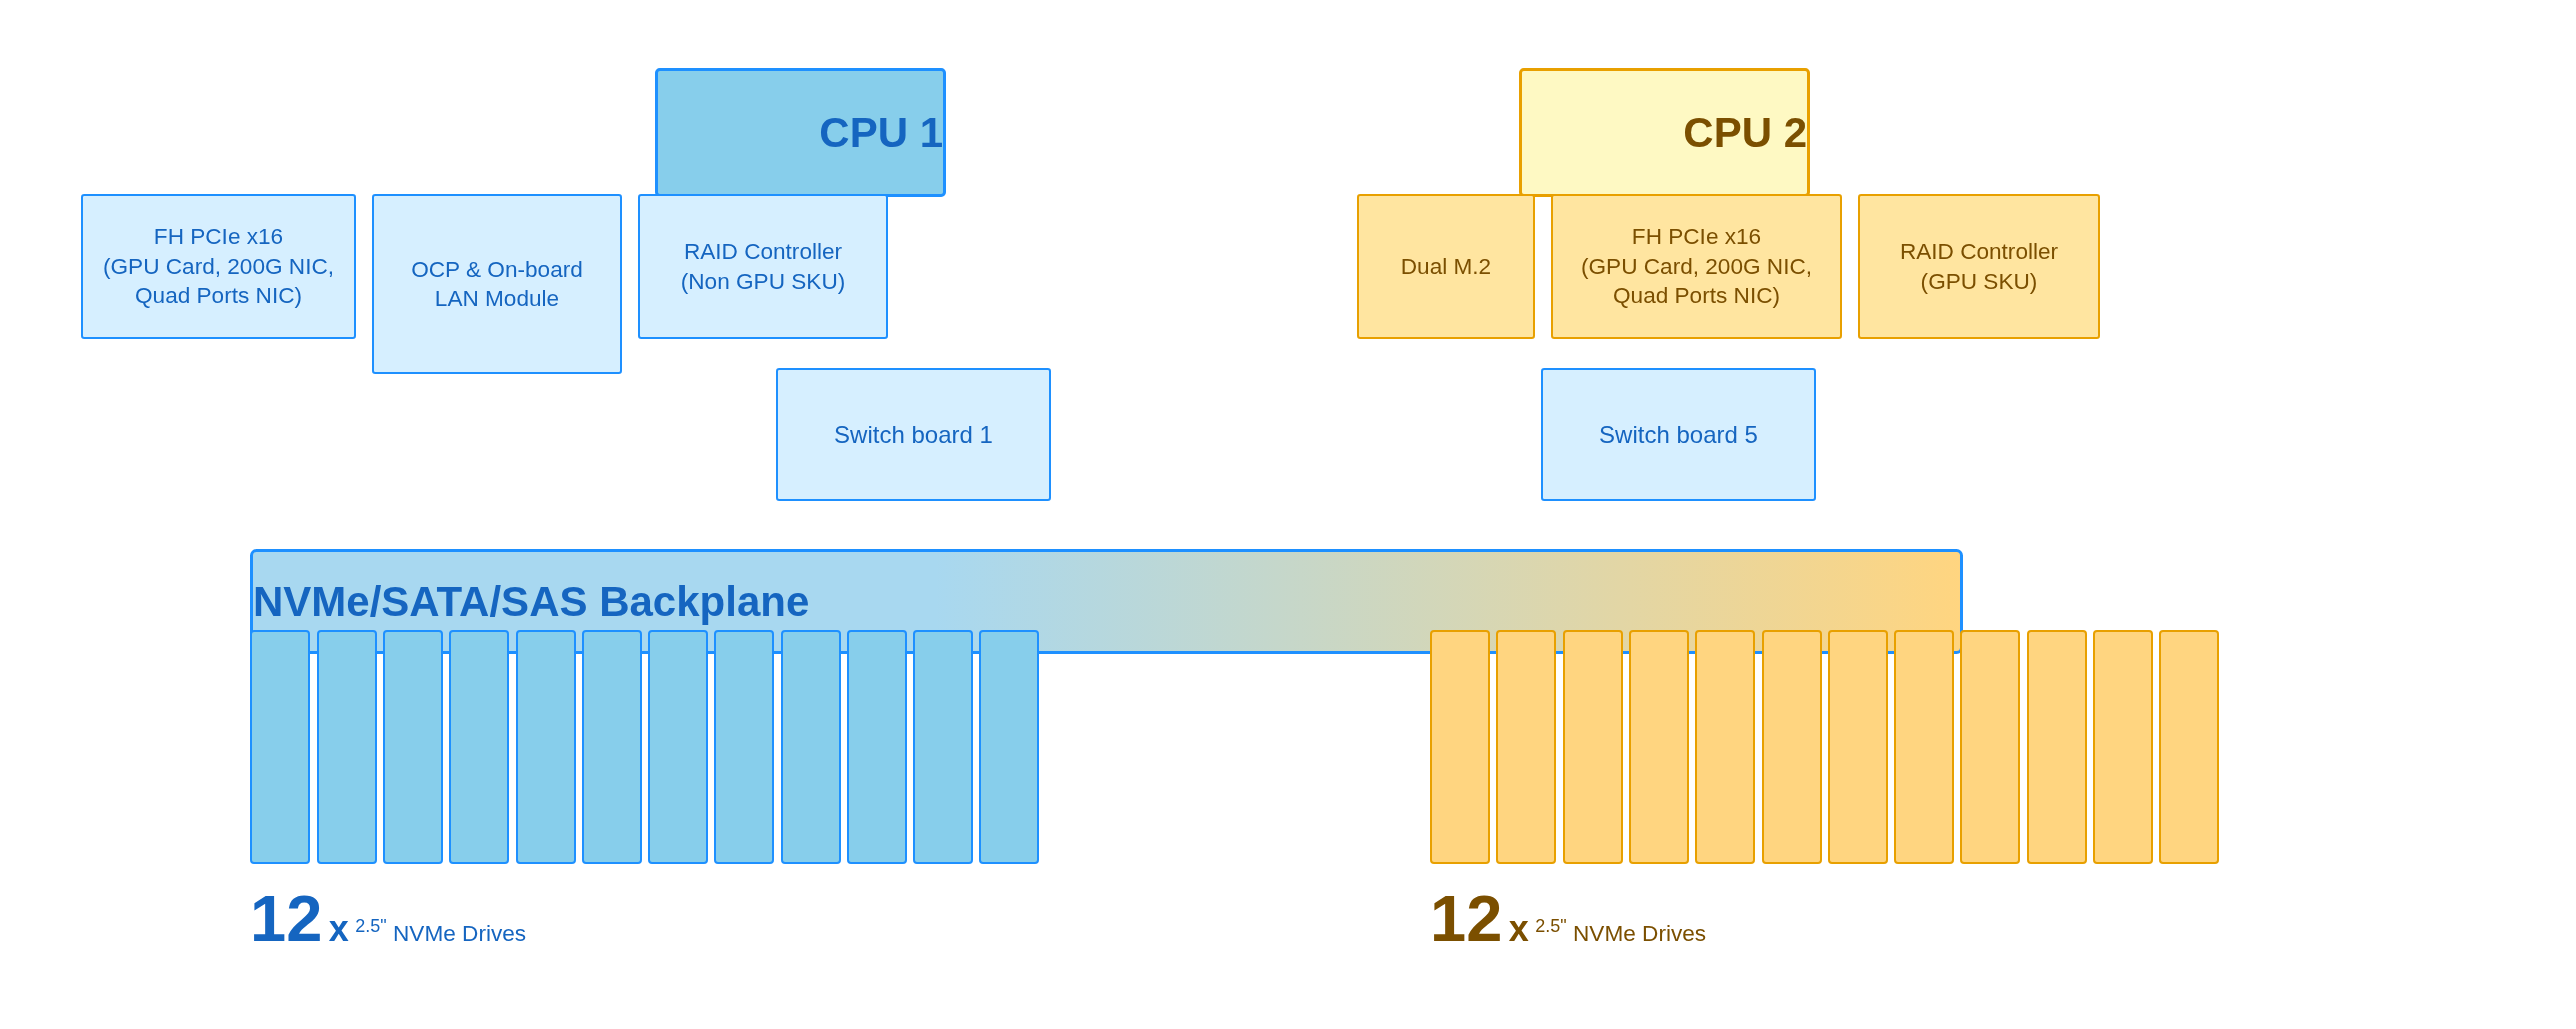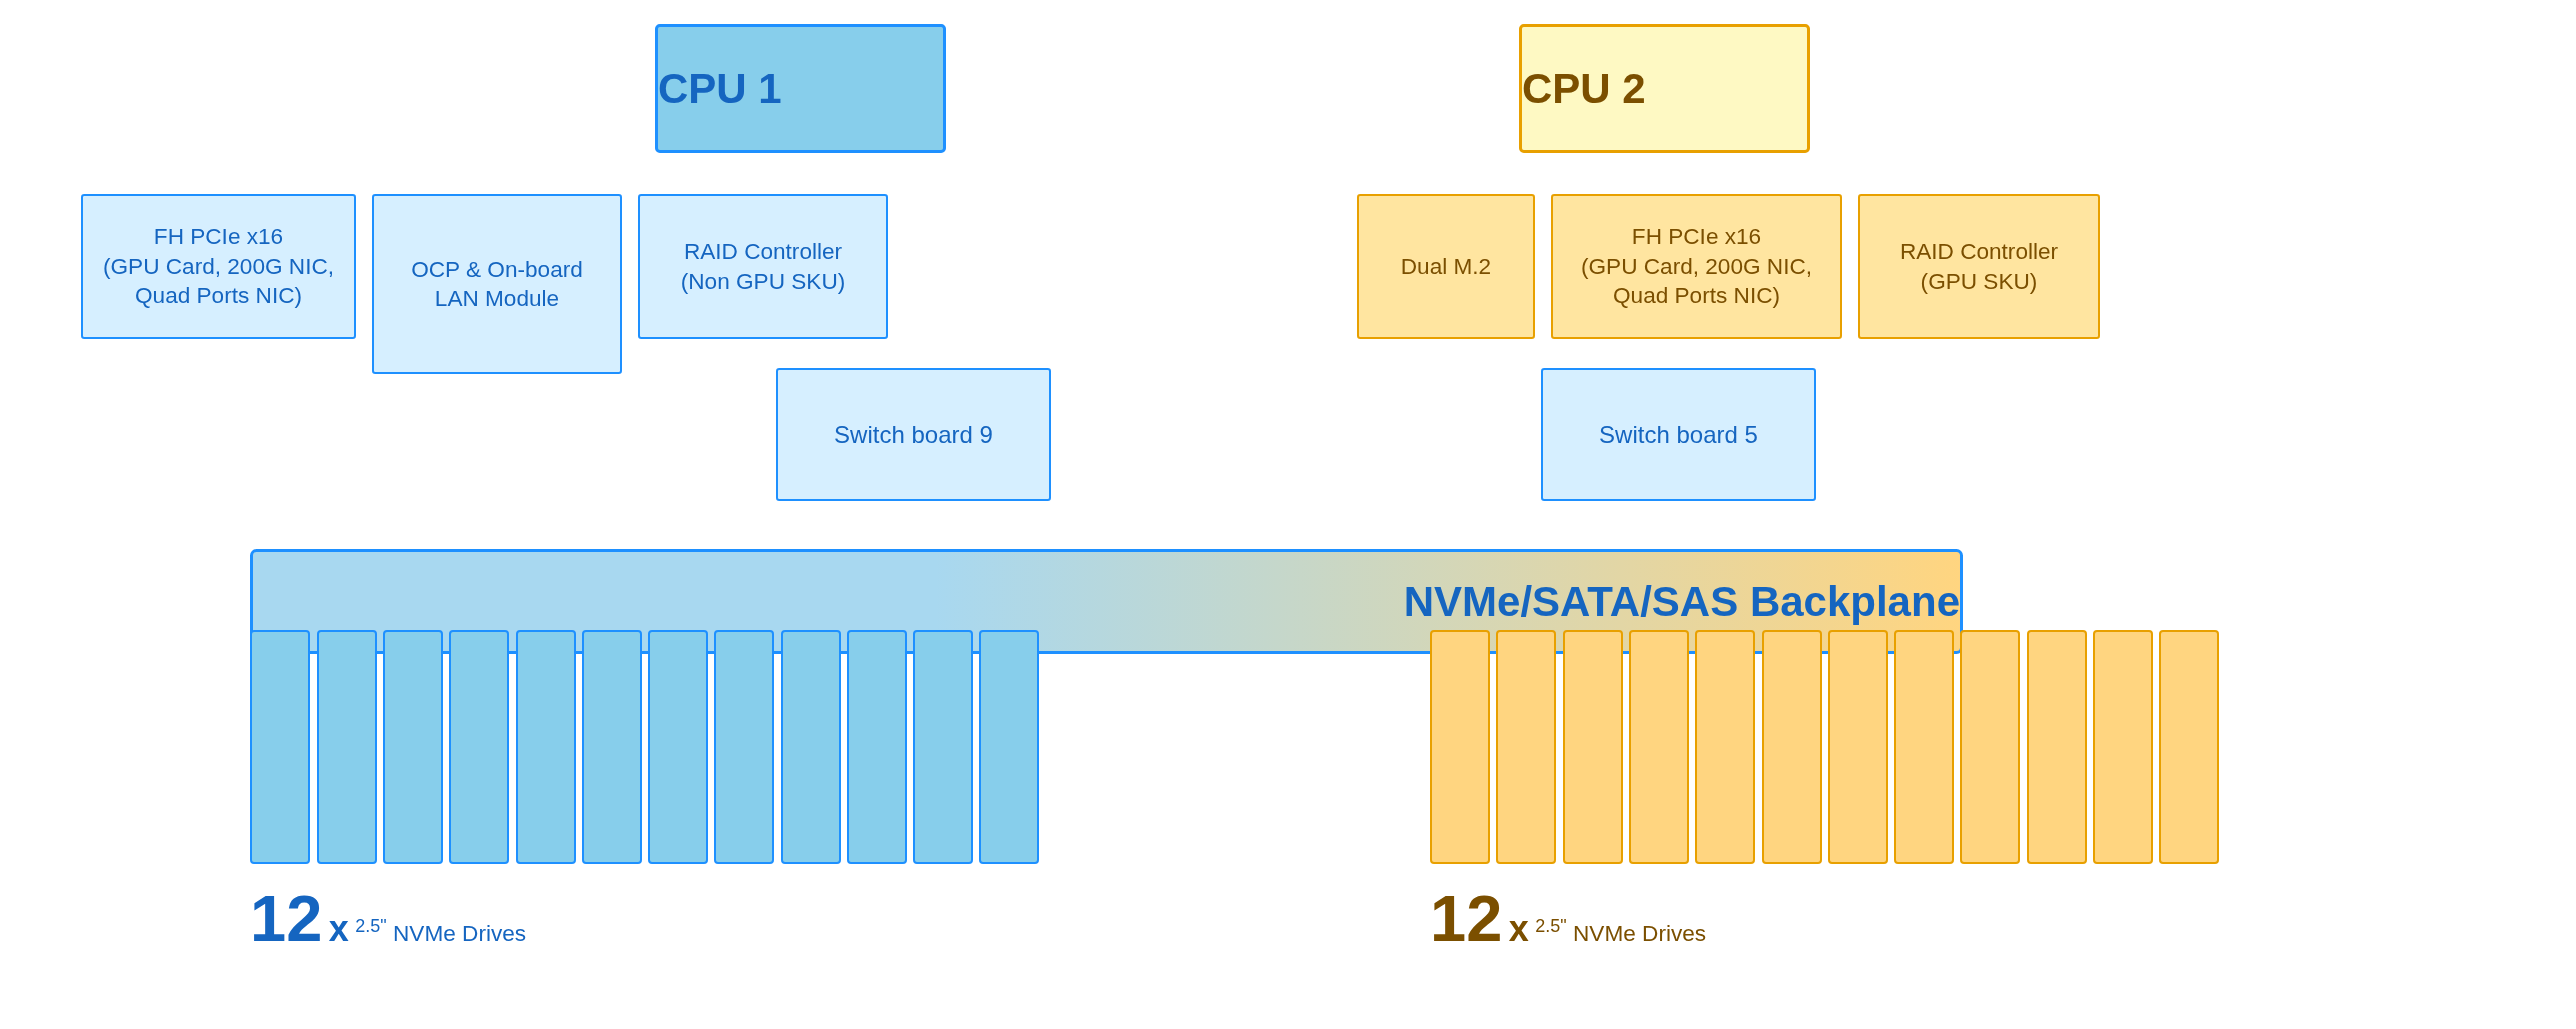--- a/index.html
+++ b/index.html
@@ -17,24 +17,25 @@
       width: 2576px;
       height: 1029px;
     }
 
     
     .cpu-box {
       position: absolute;
       border-radius: 4.8px;
       display: flex;
       align-items: center;
-      justify-content: flex-start;
+      justify-content: flex-end;
       font-size: 42px;
       font-weight: 900;
       text-align: center;
+      margin-top: 44px;
     }
     .cpu1 {
       background: #87CEEB;
       border: 3.2px solid #1E90FF;
       color: #1565C0;
       top: 24px;
       left: 655px;
       width: 291px;
       height: 129px;
     }
@@ -102,39 +103,39 @@
 
   <div class="comp-box orange-box" style="top:194px; left:1551px; width:291px; height:145px;">
     <span>FH PCIe x16<br>(GPU Card, 200G NIC,<br>Quad Ports NIC)</span>
   </div>
 
   <div class="comp-box orange-box" style="top:194px; left:1858px; width:242px; height:145px;">
     <span>RAID Controller<br>(GPU SKU)</span>
   </div>
 
   <div class="comp-box blue-box" style="top:368px; left:776px; width:275px; height:133px; font-size:24px;">
-    <span>Switch board 9</span>
+    <span>Switch board 1</span>
   </div>
 
   <div class="comp-box blue-box" style="top:368px; left:1541px; width:275px; height:133px; font-size:24px;">
     <span>Switch board 5</span>
   </div>
 
   <div style="
     position: absolute;
     top: 549px;
     left: 250px;
     width: 1713px;
     height: 105px;
     border-radius: 6.5px;
     background: linear-gradient(to right, #A8D8F0 40%, #FFD580 100%);
     border: 3.2px solid #1E90FF;
     display: flex;
     align-items: center;
-    justify-content: flex-end;
+    justify-content: flex-start;
     font-size: 42px;
     font-weight: 700;
     color: #1565C0;
   ">
     <span>NVMe/SATA/SAS Backplane</span>
   </div>
 
   <div id="left-drives">
   <div style="position: absolute; top: 630px; left: 250px; width: 60px; height: 234px; background: rgb(135, 206, 235); border: 2.4px solid rgb(30, 144, 255); border-radius: 4px;"></div>
       <div style="position: absolute; top: 630px; left: 317px; width: 60px; height: 234px; background: rgb(135, 206, 235); border: 2.4px solid rgb(30, 144, 255); border-radius: 4px;"></div>

